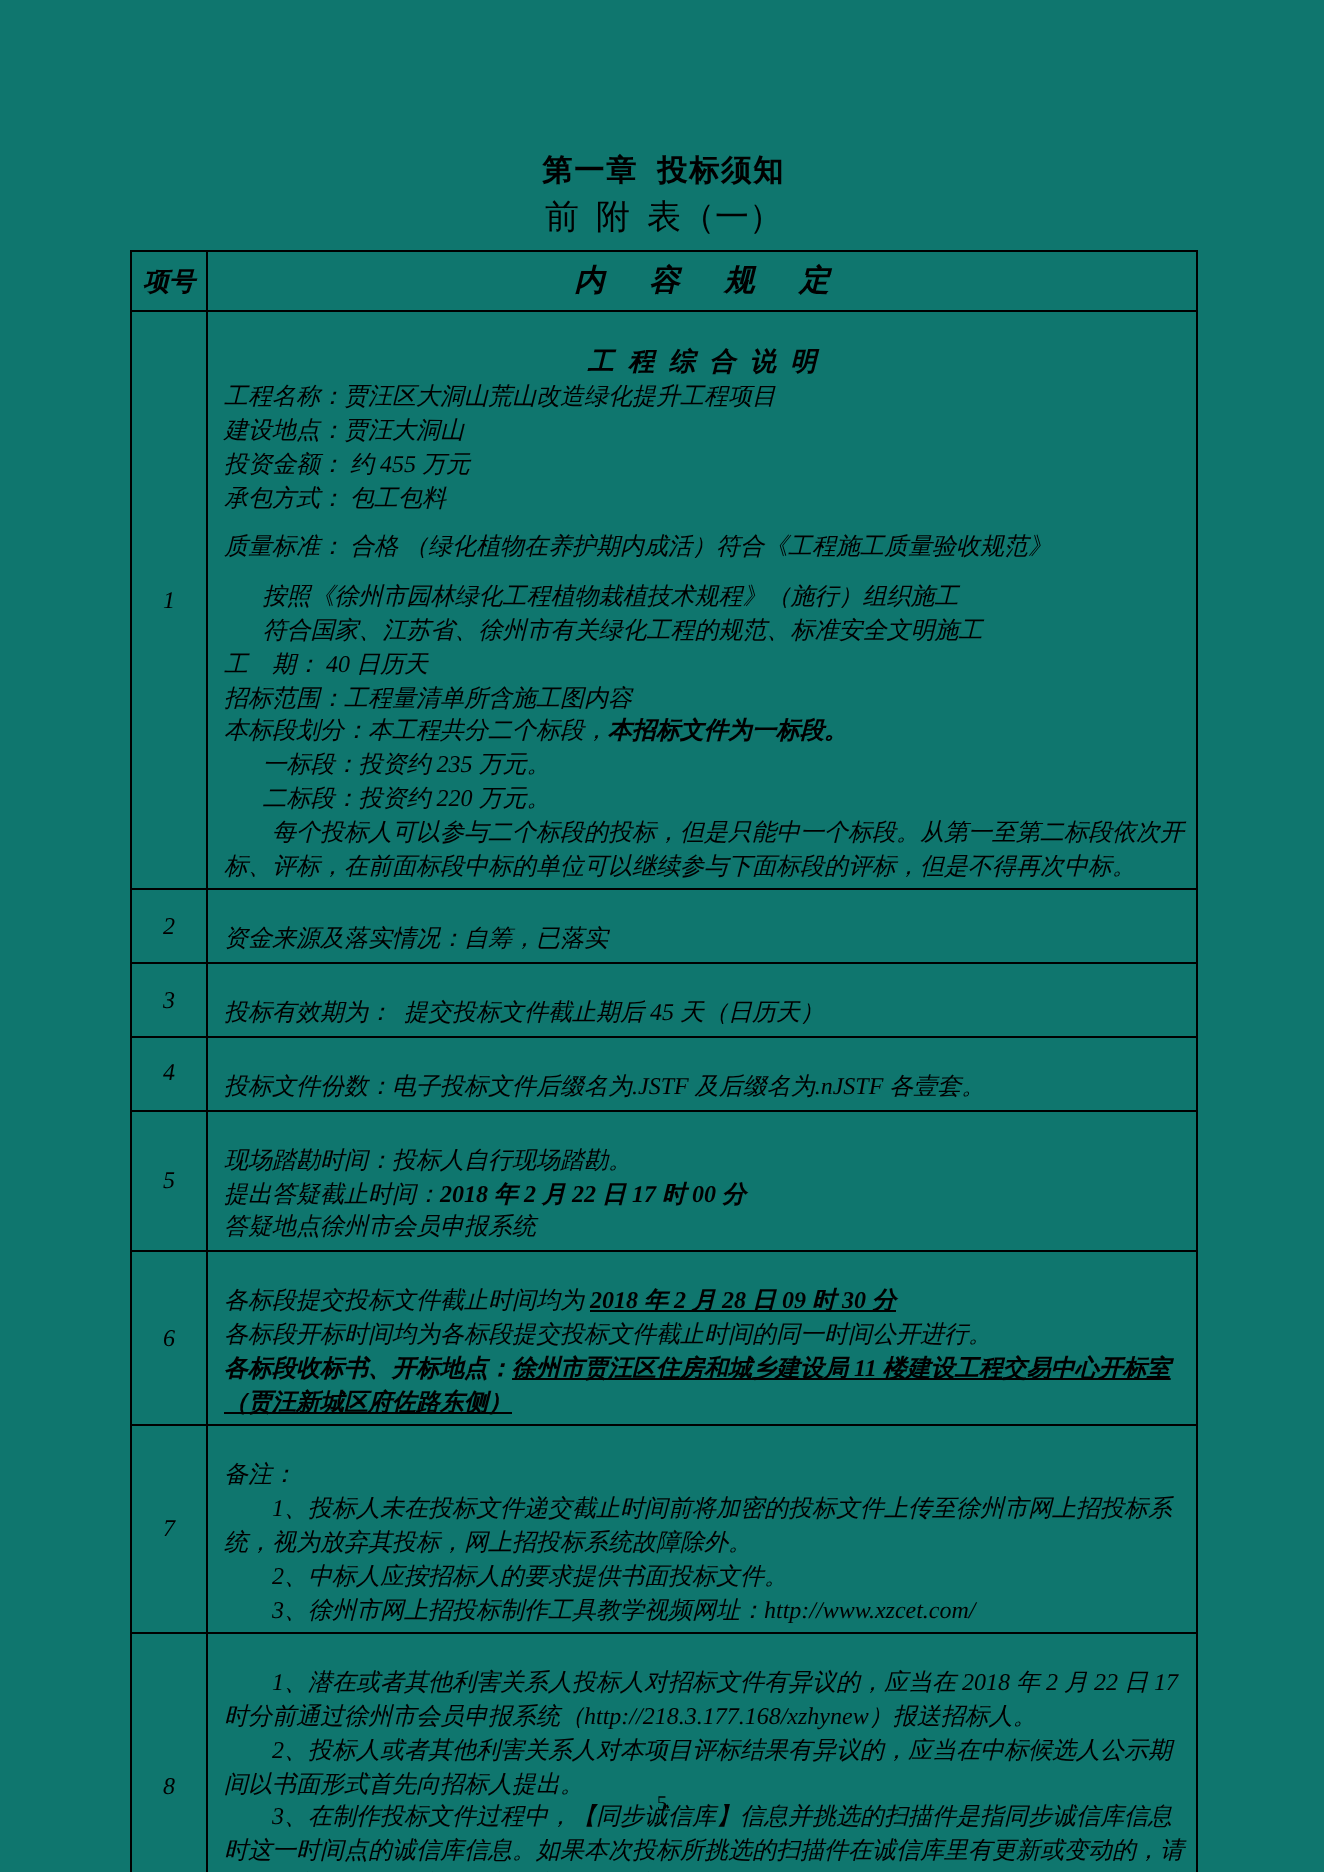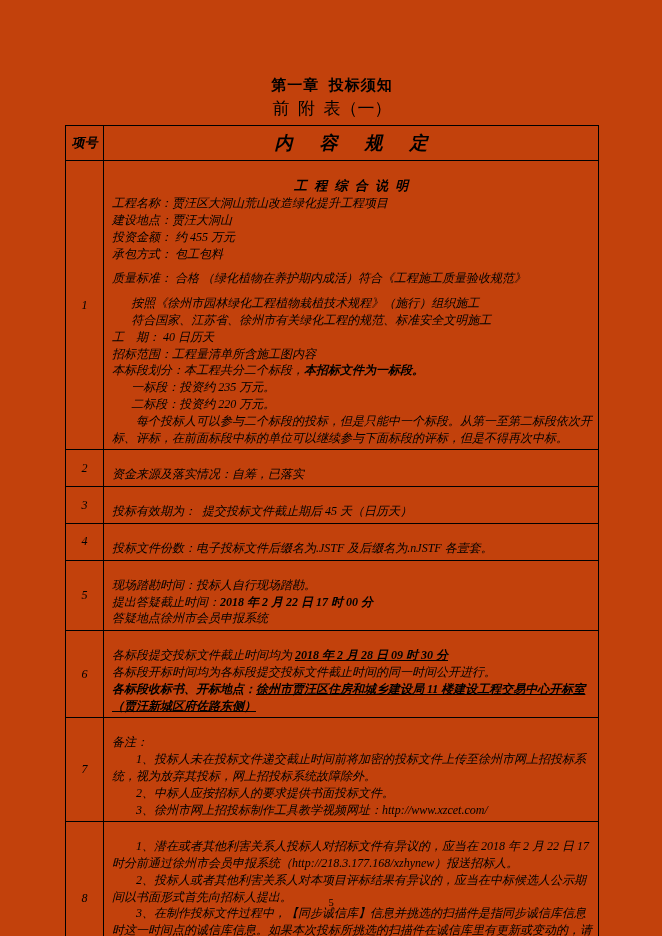--- a/index.html
+++ b/index.html
@@ -2,36 +2,36 @@
 <html><head>
 <meta charset="utf-8">
 <style>
   * { margin:0; padding:0; box-sizing:border-box; }
   html,body { background:#ffffff; }
   body {
     font-family:"Liberation Serif","DejaVu Serif",serif;
     color:#000;
   }
   .page {
-    width:662px; height:936px; margin:0 auto; background:#c2410c;
+    width:662px; height:936px; margin:0 auto; background:#0f766e;
     padding:76px 63px 0 65px; position:relative; overflow:hidden;
   }
   .doc-title {
     text-align:center; font-size:15px; font-weight:bold;
     white-space:pre; letter-spacing:1px;
   }
   .doc-subtitle {
     text-align:center; font-size:17px; white-space:pre; margin-top:2px;
   }
   table.main {
     border-collapse:collapse; width:534px; margin-top:5px; table-layout:fixed;
   }
   table.main th, table.main td { border:1px solid #000;font-style:italic; }
   th.col-no { width:38px; font-size:13px; font-weight:bold; padding:5px 1px; }
-  th.col-content { font-size:18px; font-weight:bold; white-space:pre; padding:5px 1px; text-align:center; }
+  th.col-content { font-size:15px; font-weight:bold; white-space:pre; padding:5px 1px; text-align:center; }
   td.no-cell {
     width:38px; text-align:center; vertical-align:middle; font-size:12px;
   }
   td.content-cell {
     vertical-align:top; padding:16px 6px 3px 8px; font-size:12px; line-height:1.4;
   }
   tr.tall td { height:282px; }
   .line { white-space:pre-wrap; }
   .center { text-align:center; }
   .bold { font-weight:bold; }

